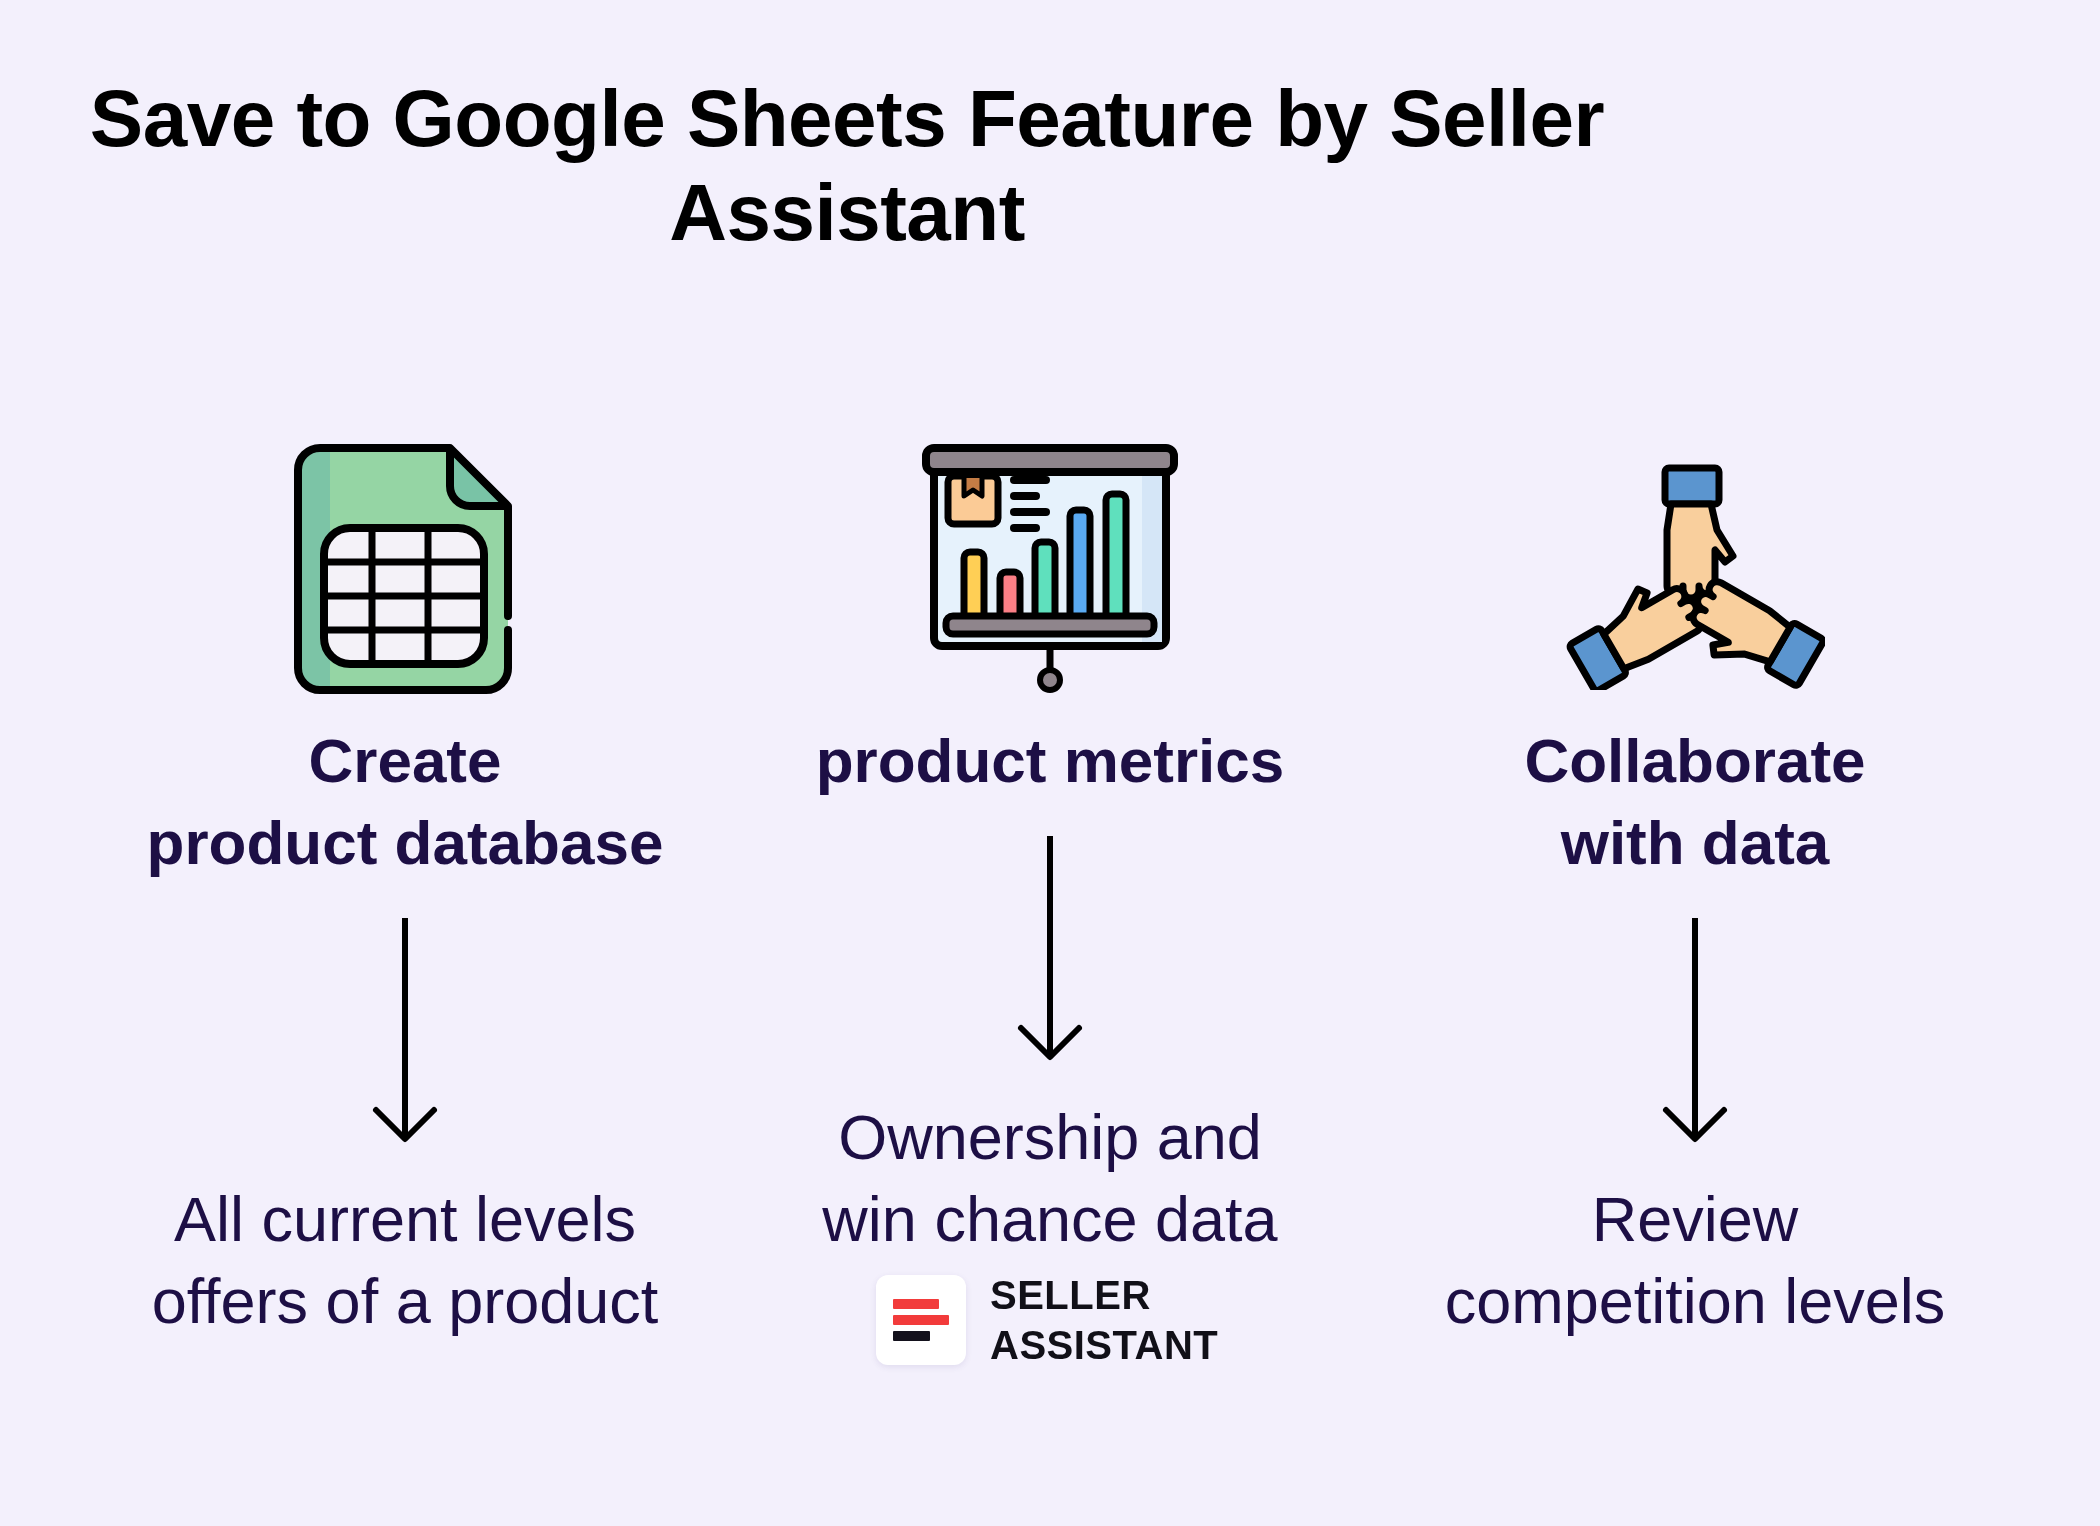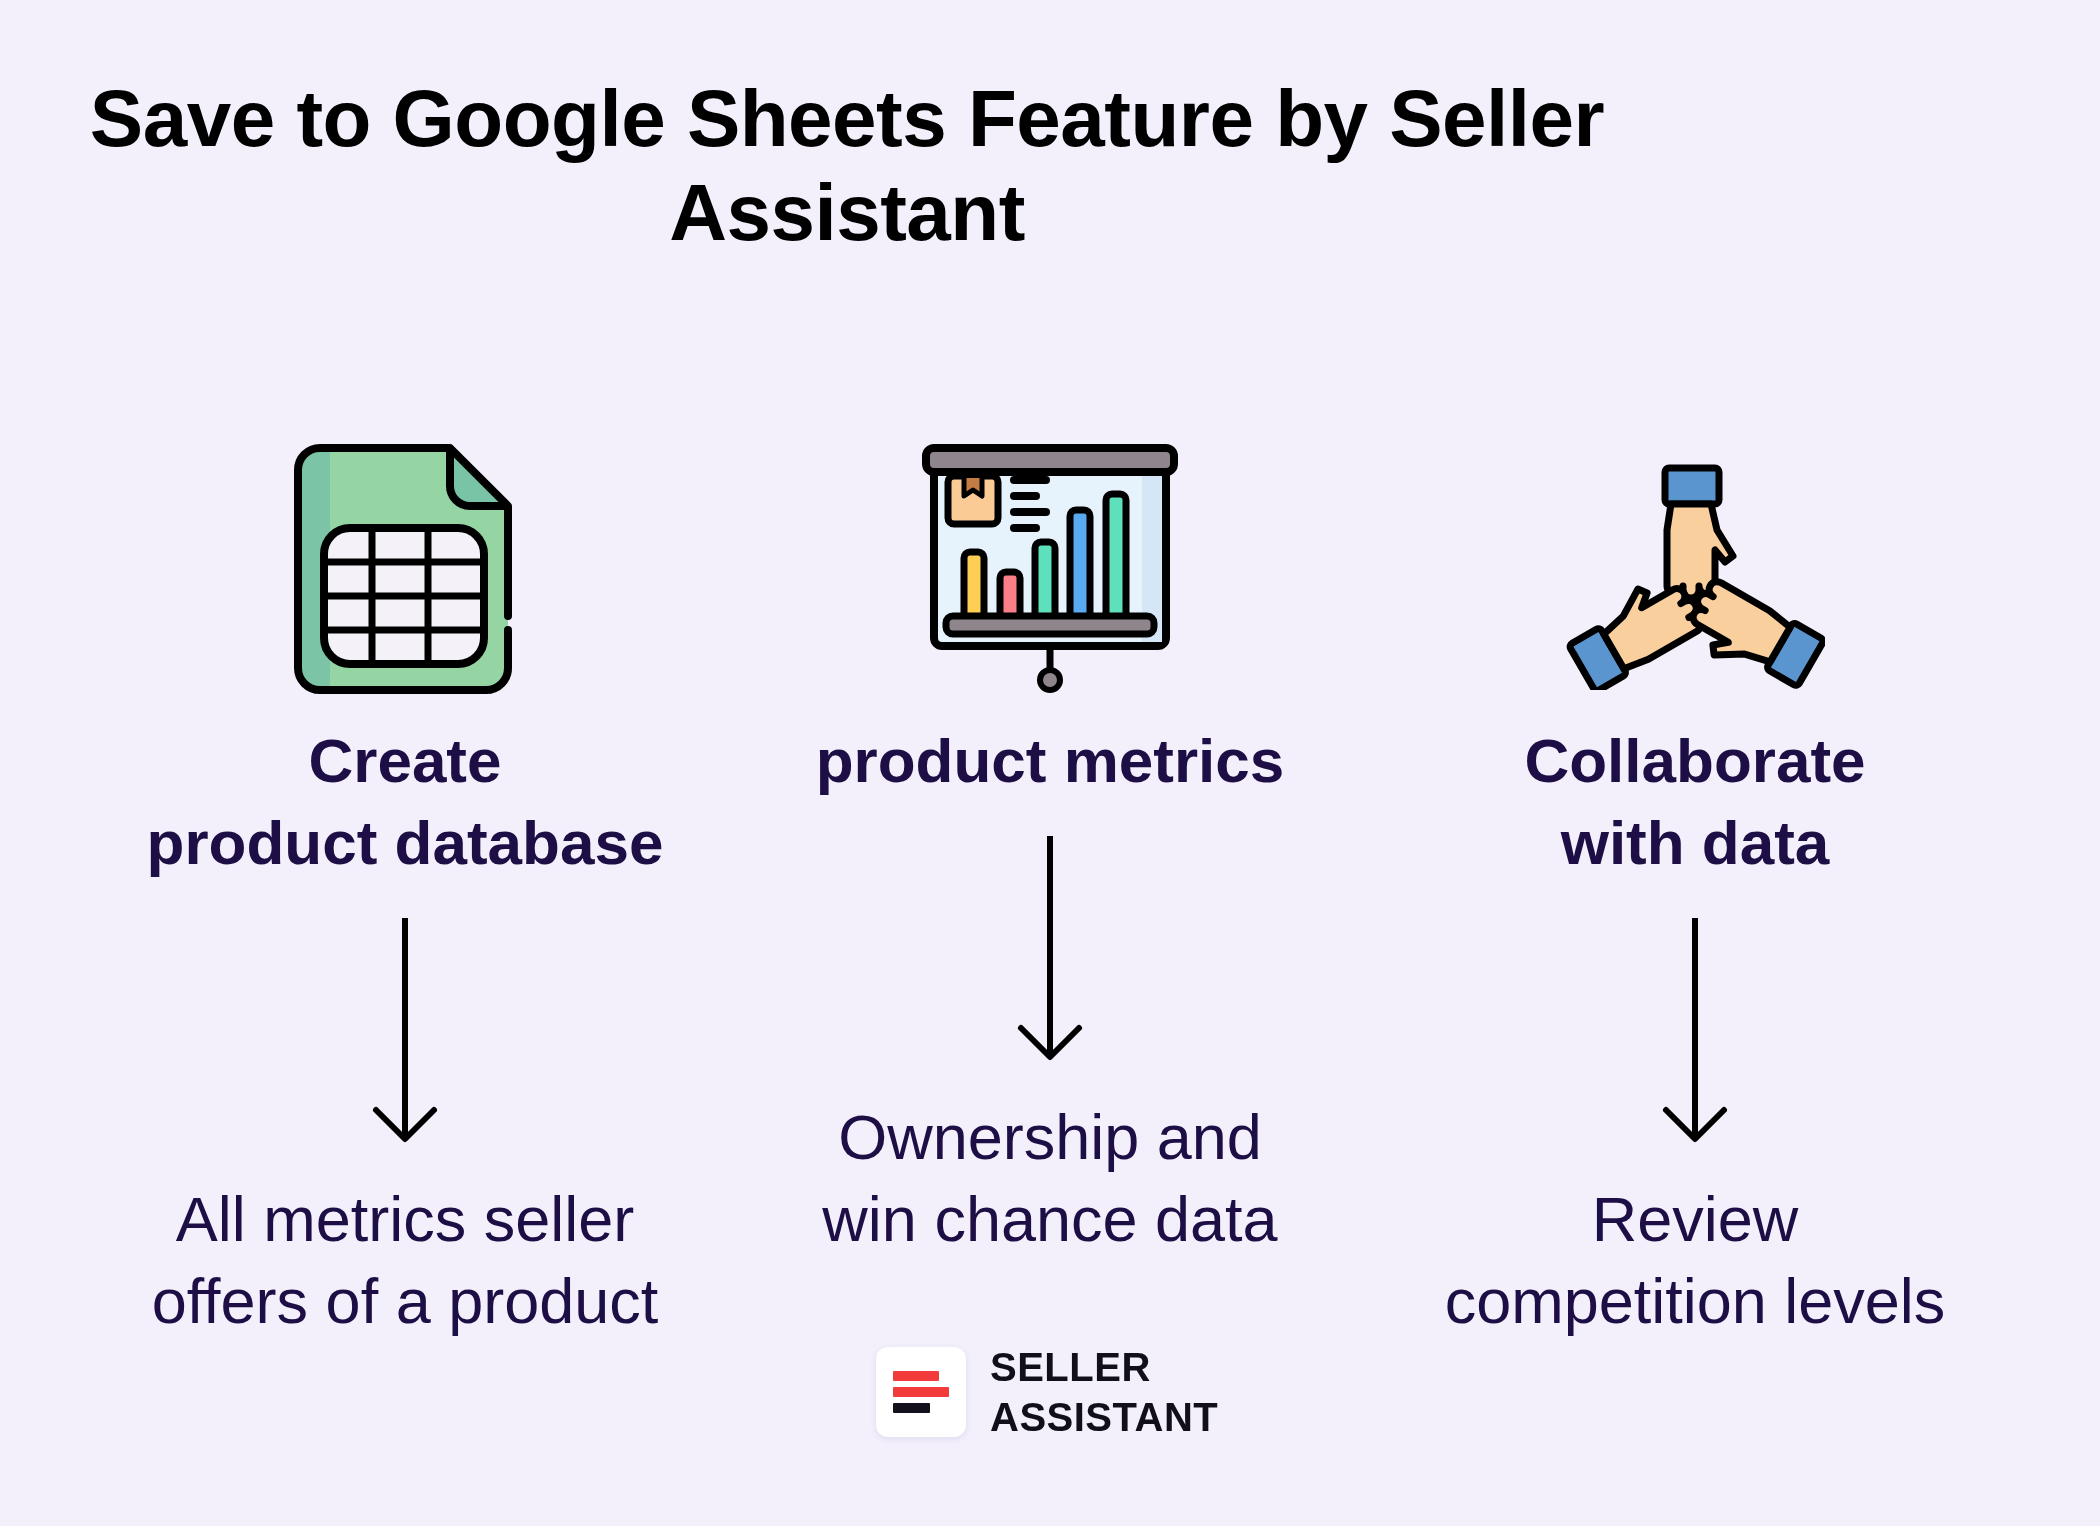--- a/index.html
+++ b/index.html
@@ -27,21 +27,21 @@
     margin-top:-2px; text-align:center; font-weight:700;
     font-size:62px; line-height:82px; color:#1d0f45;
   }
   .heading span, .desc span { display:block; white-space:nowrap; }
   .arrow { margin-top:22px; width:70px; height:226px; }
   .desc {
     margin-top:22px; text-align:center; font-weight:400;
     font-size:63px; line-height:82px; color:#1d0f45;
   }
   .logo {
-    position:absolute; left:876px; top:1342px;
+    position:absolute; left:876px; top:1270px;
     display:flex; align-items:center;
   }
   .logo-mark {
     width:90px; height:90px; background:#fff; border-radius:12px;
     box-shadow:0 2px 6px rgba(60,40,120,0.10);
     position:relative;
   }
   .logo-mark .bar { position:absolute; left:17px; height:10px; border-radius:1px; }
   .logo-text {
     margin-left:24px; font-weight:700; font-size:40px; line-height:50px;
@@ -74,21 +74,21 @@
   </div>
   <div class="heading">
     <span>Create</span>
     <span>product database</span>
   </div>
   <svg class="arrow" viewBox="0 0 70 226">
     <line x1="35" y1="0" x2="35" y2="218" stroke="#000" stroke-width="6"></line>
     <polyline points="6,192 35,221 64,192" fill="none" stroke="#000" stroke-width="6" stroke-linecap="round" stroke-linejoin="round"></polyline>
   </svg>
   <div class="desc">
-    <span>All metrics seller</span>
+    <span>All current levels</span>
     <span>offers of a product</span>
   </div>
 </div>
 
 <div class="col c2">
   <div class="icon">
     <svg width="260" height="260" viewBox="0 0 260 260">
       <rect x="14" y="28" width="232" height="178" rx="8" fill="#e6f2fc" stroke="#000" stroke-width="8"></rect>
       <rect x="222" y="32" width="20" height="170" fill="#d5e6f7"></rect>
       <rect x="6" y="8" width="248" height="24" rx="8" fill="#8f858c" stroke="#000" stroke-width="8"></rect>

